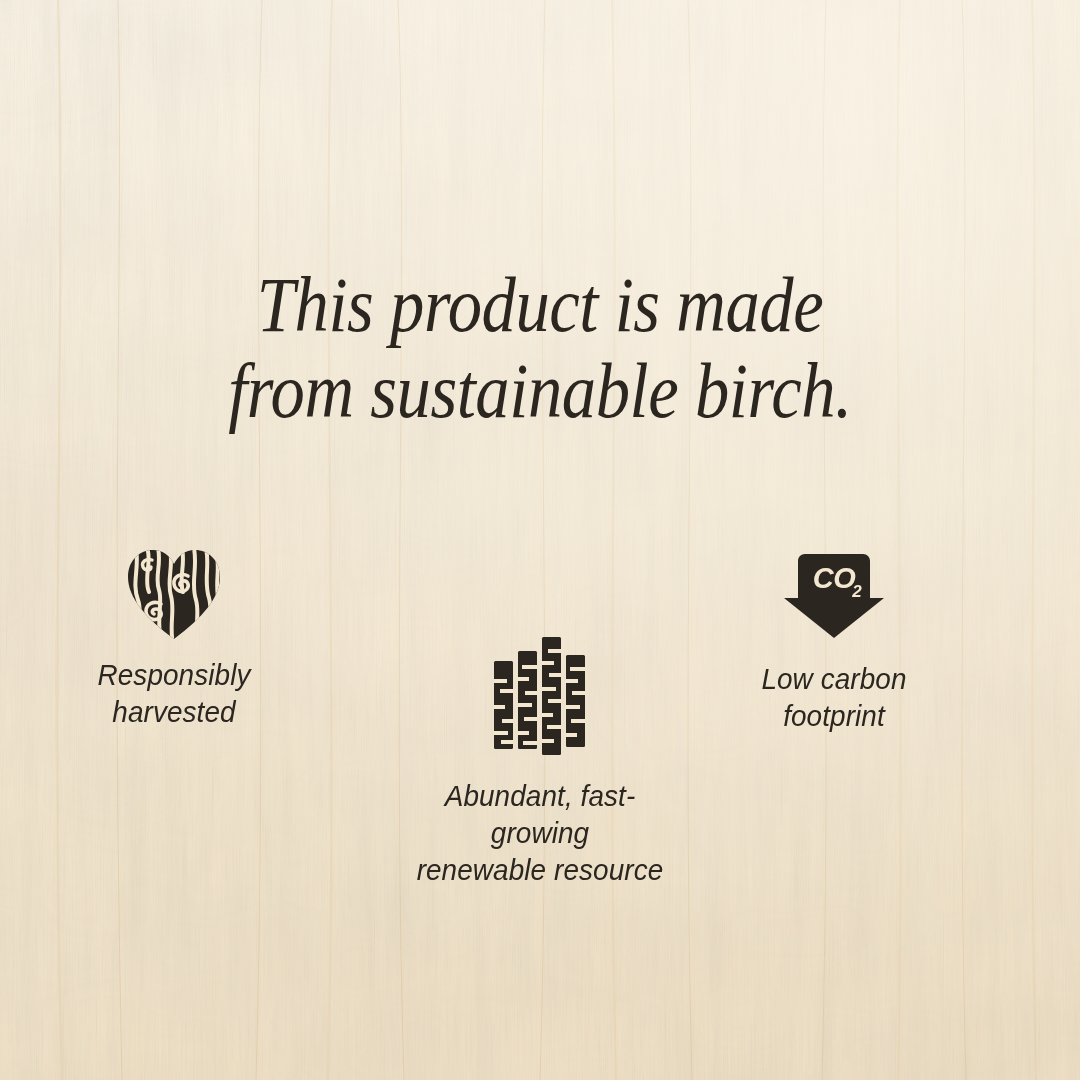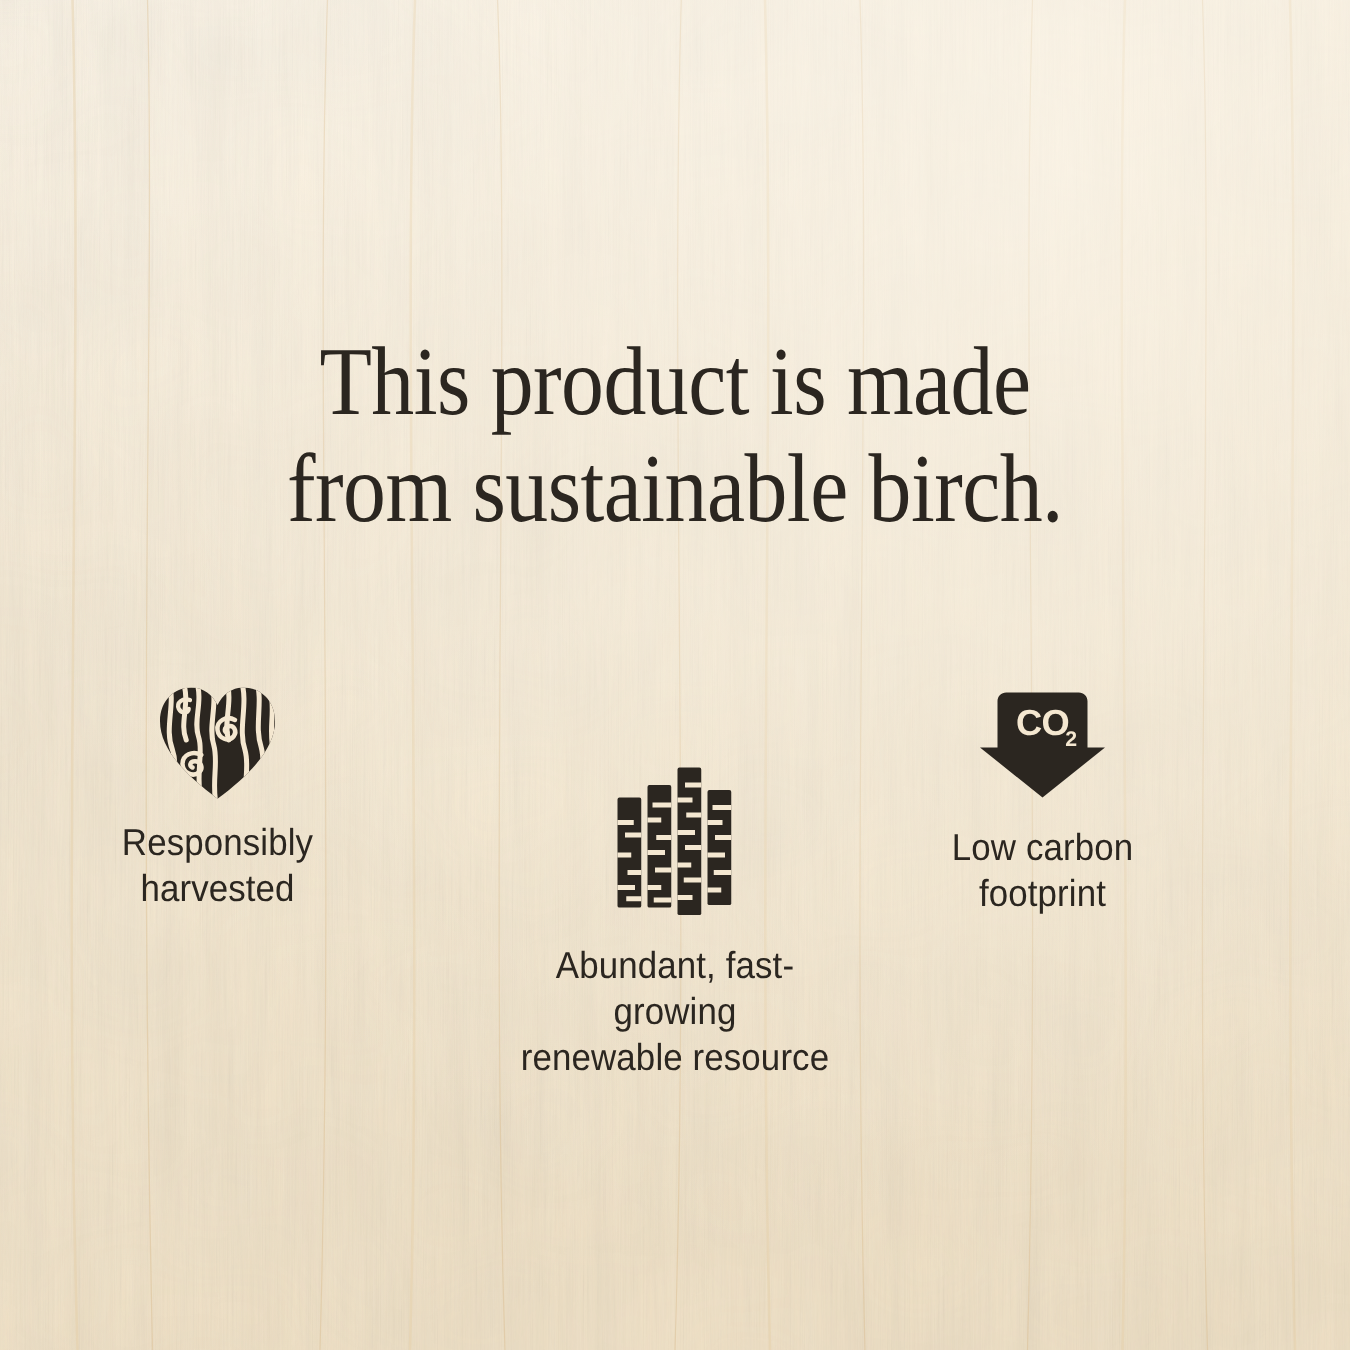--- a/index.html
+++ b/index.html
@@ -7,20 +7,21 @@
     padding: 0;
     background: #ffffff;
   }
   #poster {
     position: relative;
     width: 1080px;
     height: 1080px;
     overflow: hidden;
     background: #14b8a6;
     font-family: "Liberation Sans", sans-serif;
+    font-style: italic;
   }
   #woodbg {
     position: absolute;
     inset: 0;
     width: 1080px;
     height: 1080px;
     display: block;
   }
 
   
@@ -63,21 +64,21 @@
   #feature-harvested {
     left: 24px;
     top: 548px;
     width: 300px;
   }
   #feature-harvested .icon-wrap { width: 96px; height: 92px; }
   #feature-harvested .feature-caption { margin-top: 16px; }
 
   #feature-renewable {
     left: 390px;
-    top: 612px;
+    top: 635px;
     width: 300px;
   }
   #feature-renewable .icon-wrap { width: 96px; height: 120px; }
   #feature-renewable .feature-caption { margin-top: 22px; }
 
   #feature-carbon {
     left: 684px;
     top: 552px;
     width: 300px;
   }

